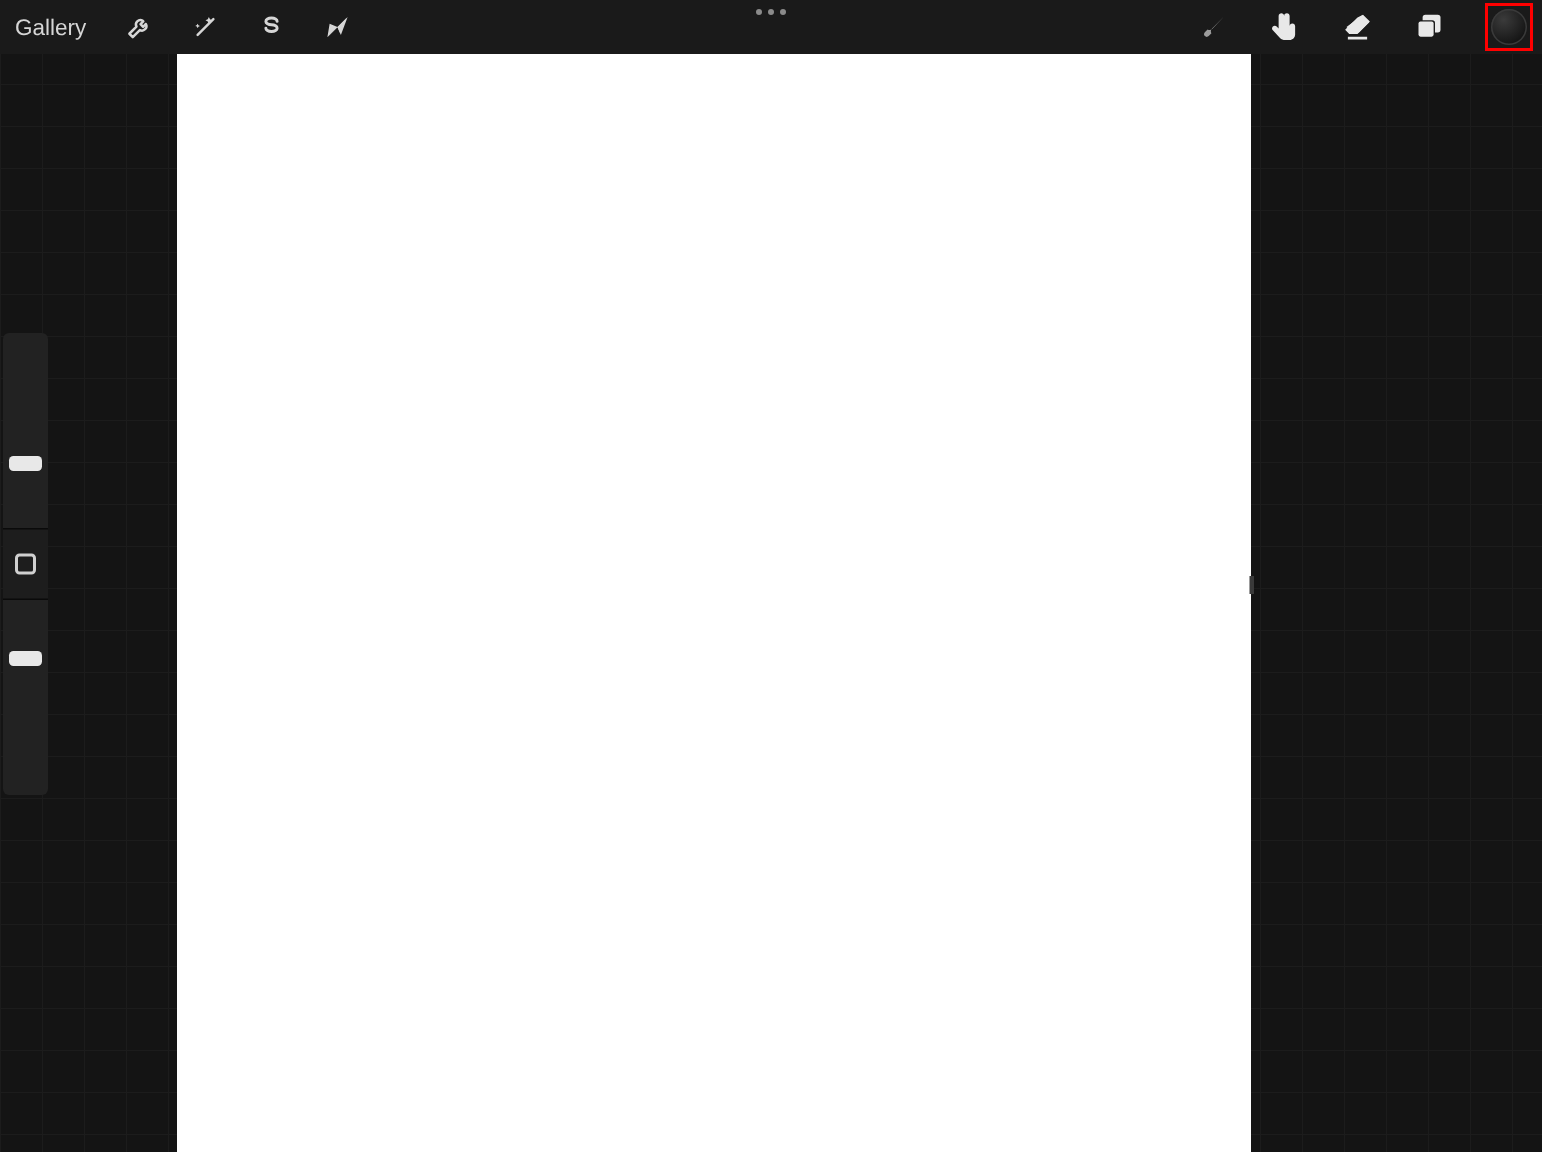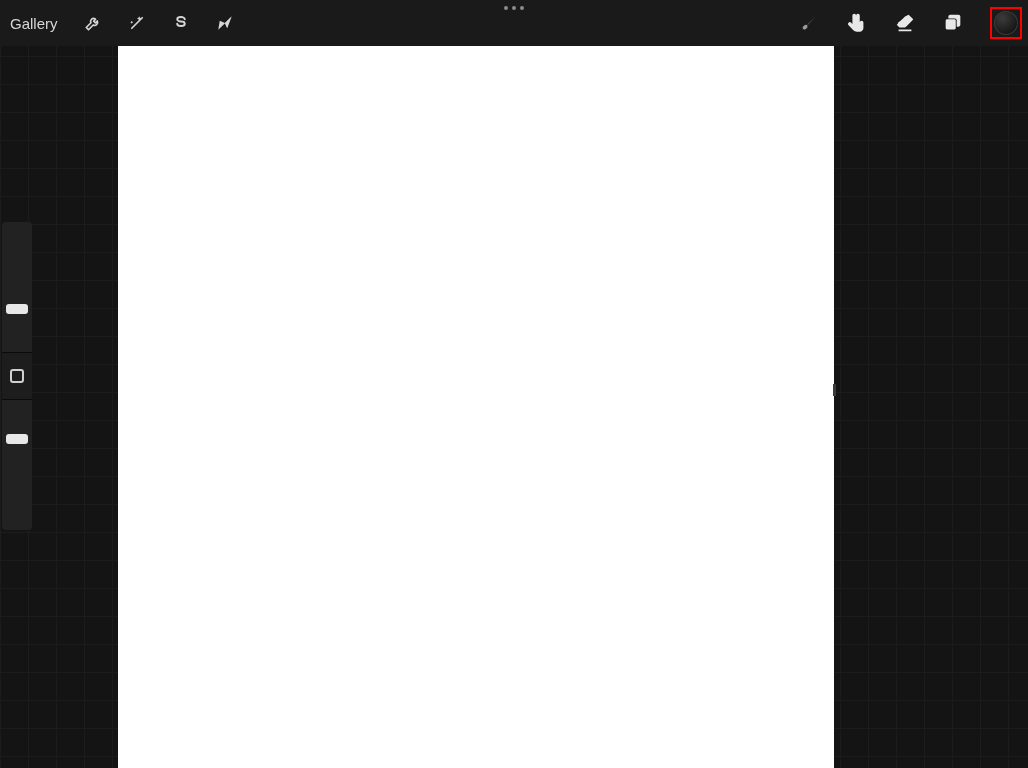--- a/index.html
+++ b/index.html
@@ -18,21 +18,21 @@
       background-color: #141414;
       background-image:
         linear-gradient(#1c1c1c 1px, transparent 1px),
         linear-gradient(90deg, #1c1c1c 1px, transparent 1px);
       background-size: 28px 28px;
     }
     
     .topbar {
       position: absolute;
       top: 0; left: 0; right: 0;
-      height: 46px;
+      height: 36px;
       background: #1a1a1a;
       display: flex;
       align-items: center;
       z-index: 10;
     }
     .topbar-left {
       display: flex;
       align-items: center;
       gap: 22px;
       padding-left: 8px;

